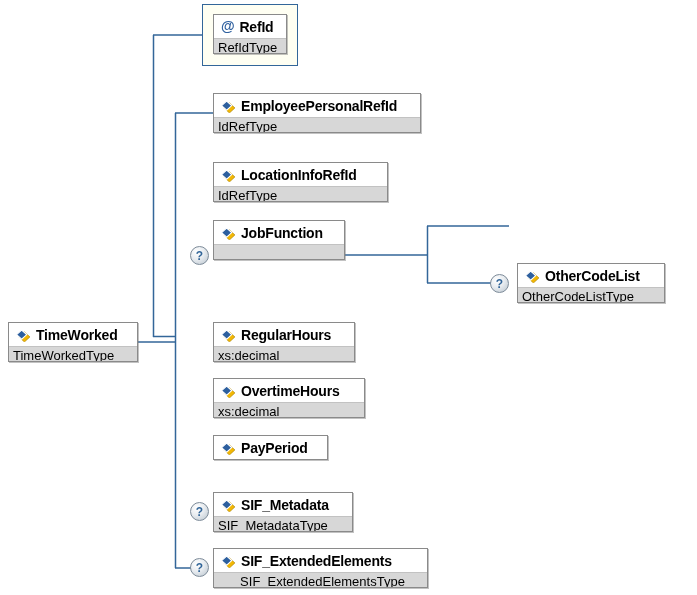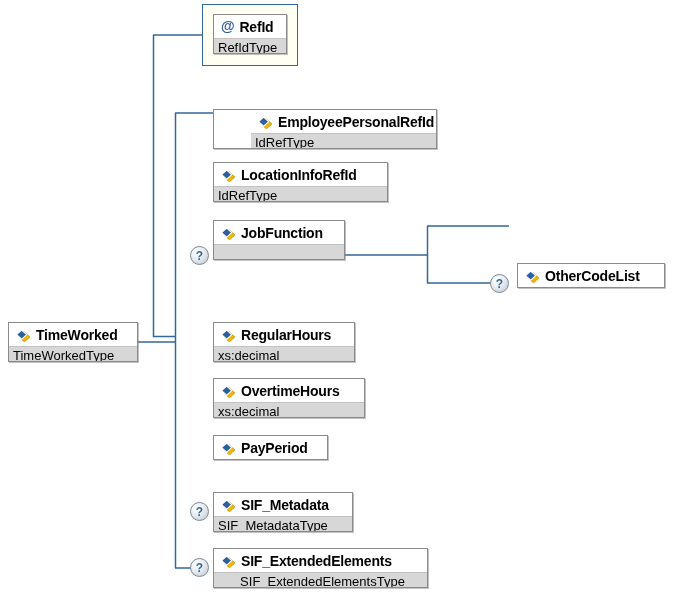--- a/index.html
+++ b/index.html
@@ -75,21 +75,21 @@
   <div class="attr-wrap" style="left:202px;top:4px;width:96px;height:62px;">
     <div class="node" style="left:10px;top:9px;width:74px;">
       <div class="title">
         <span class="at-icon">@</span>
         <span>RefId</span>
       </div>
       <div class="subtitle">RefIdType</div>
     </div>
   </div>
 
-  <div class="node" style="left:213px;top:109px;width:224px;padding-left:37px;">
+  <div class="node" style="left:213px;top:93px;width:208px;">
     <div class="title">
       <span class="el-icon">
         <svg width="15" height="12" viewBox="0 0 16 13">
             <polygon points="9,2 15,7.5 9,13 3,7.5" fill="#f2b705" stroke="#a07c00" stroke-width="0.6"></polygon>
             <polygon points="6,0 11.5,5 6,10 0.5,5" fill="#2d5f9e" stroke="#ffffff" stroke-width="1.2"></polygon>
           </svg>
       </span>
       <span>EmployeePersonalRefId</span>
     </div>
     <div class="subtitle">IdRefType</div>
@@ -126,20 +126,21 @@
   <div class="node" style="left:509px;top:263px;width:148px;margin-left:8px;">
     <div class="title">
       <span class="el-icon">
         <svg width="15" height="12" viewBox="0 0 16 13">
             <polygon points="9,2 15,7.5 9,13 3,7.5" fill="#f2b705" stroke="#a07c00" stroke-width="0.6"></polygon>
             <polygon points="6,0 11.5,5 6,10 0.5,5" fill="#2d5f9e" stroke="#ffffff" stroke-width="1.2"></polygon>
           </svg>
       </span>
       <span>OtherCodeList</span>
     </div>
+    <div class="subtitle">OtherCodeListType</div>
   </div>
   <div class="qmark" style="left:490px;top:274px;">?</div>
 
   <div class="node" style="left:8px;top:322px;width:130px;">
     <div class="title">
       <span class="el-icon">
         <svg width="15" height="12" viewBox="0 0 16 13">
             <polygon points="9,2 15,7.5 9,13 3,7.5" fill="#f2b705" stroke="#a07c00" stroke-width="0.6"></polygon>
             <polygon points="6,0 11.5,5 6,10 0.5,5" fill="#2d5f9e" stroke="#ffffff" stroke-width="1.2"></polygon>
           </svg>

